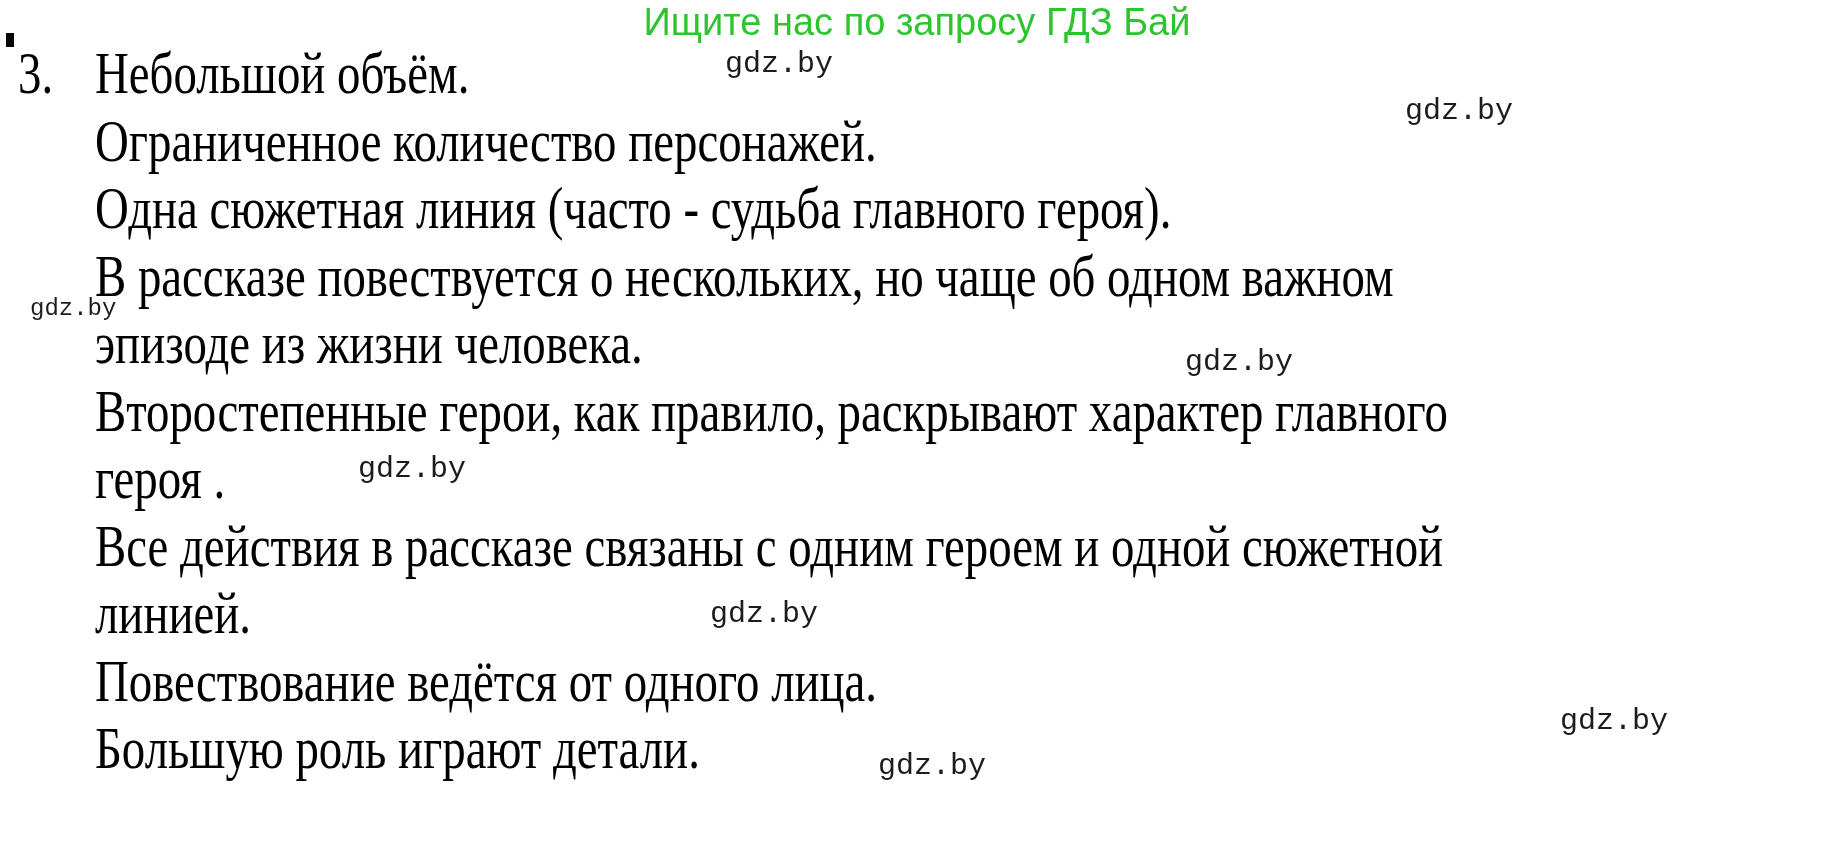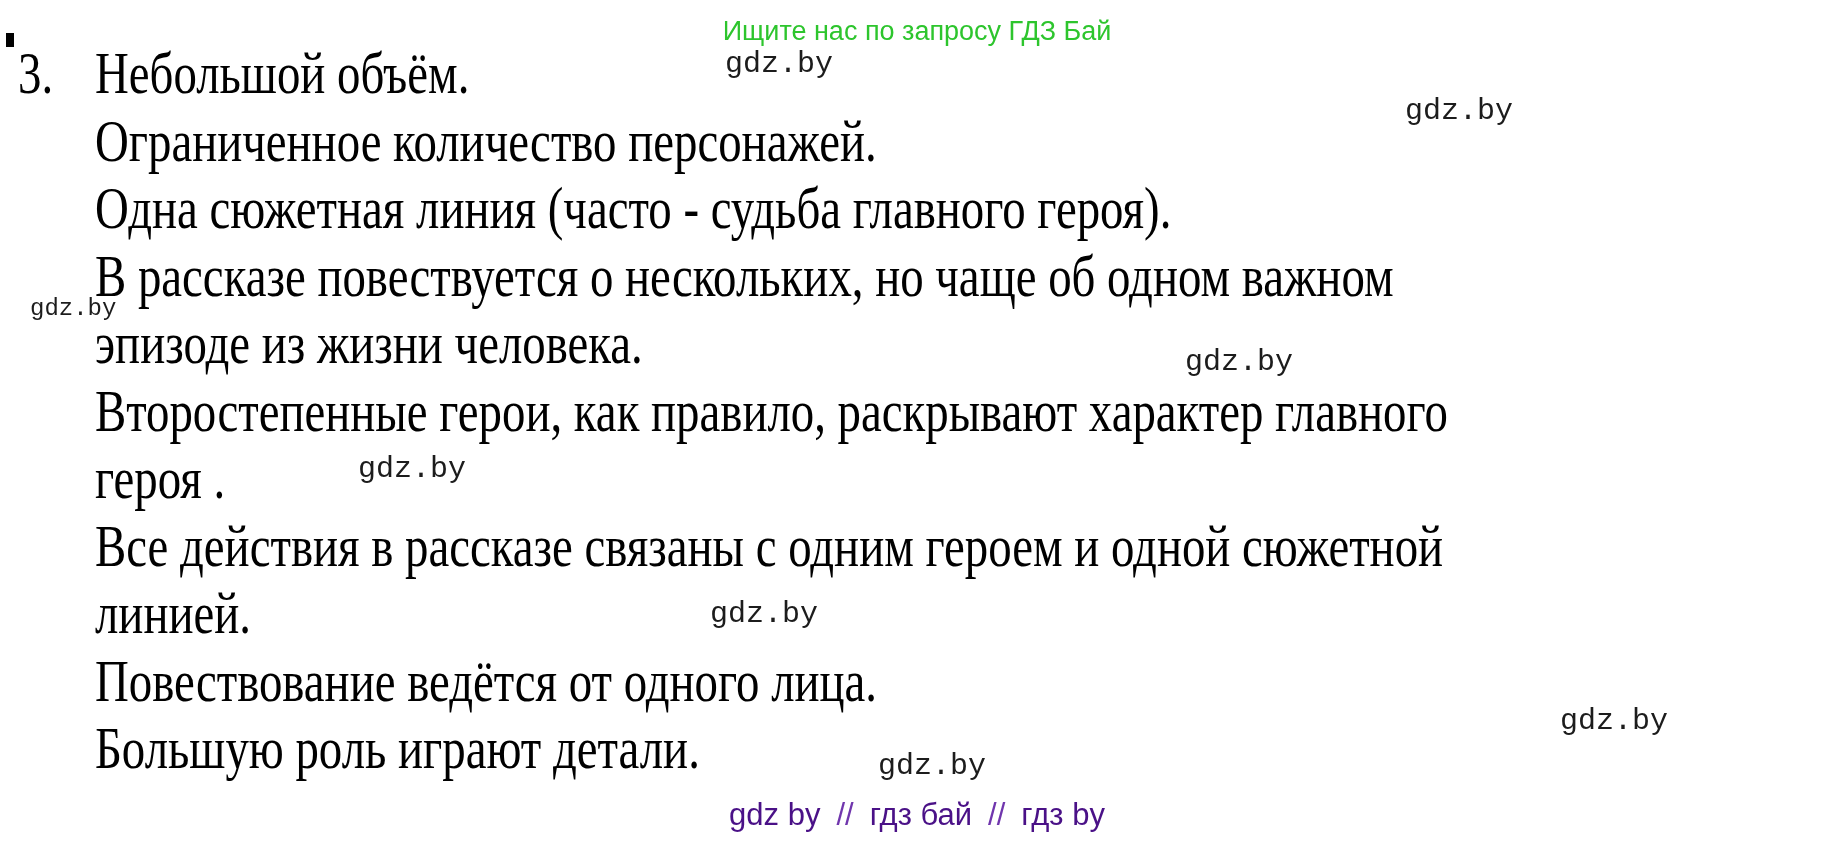--- a/index.html
+++ b/index.html
@@ -6,25 +6,25 @@
   .page {
     position: relative;
     width: 1834px;
     height: 843px;
     background: #ffffff;
     overflow: hidden;
     font-family: "Liberation Serif", "DejaVu Serif", serif;
   }
   .promo-header {
     position: absolute;
-    top: 16px;
+    top: 1px;
     left: 50%;
     transform: translateX(-50%);
     font-family: "Liberation Sans", "DejaVu Sans", sans-serif;
-    font-size: 27px;
+    font-size: 38px;
     font-weight: 400;
     white-space: nowrap;
   }
   .answer-number {
     position: absolute;
     left: 18px;
     top: 40px;
     font-size: 60px;
     line-height: 67.5px;
     color: #000000;
@@ -93,14 +93,13 @@
   <div id="watermark-layer">
       <div class="watermark" style="left: 725px; top: 48px; font-size: 30px; color: rgb(28, 28, 28);">gdz.by</div>
       <div class="watermark" style="left: 1405px; top: 95px; font-size: 30px; color: rgb(28, 28, 28);">gdz.by</div>
       <div class="watermark" style="left: 30px; top: 296px; font-size: 24px; color: rgb(28, 28, 28);">gdz.by</div>
       <div class="watermark" style="left: 1185px; top: 346px; font-size: 30px; color: rgb(28, 28, 28);">gdz.by</div>
       <div class="watermark" style="left: 358px; top: 453px; font-size: 30px; color: rgb(28, 28, 28);">gdz.by</div>
       <div class="watermark" style="left: 710px; top: 598px; font-size: 30px; color: rgb(28, 28, 28);">gdz.by</div>
       <div class="watermark" style="left: 1560px; top: 705px; font-size: 30px; color: rgb(28, 28, 28);">gdz.by</div>
       <div class="watermark" style="left: 878px; top: 750px; font-size: 30px; color: rgb(28, 28, 28);">gdz.by</div>
     </div>
-  <div class="footer-brand" id="footer-brand" style="color: rgb(74, 17, 135);"><span>gdz by</span><span class="footer-sep" style="color: rgb(112, 54, 173);">//</span><span>гдз бай</span><span class="footer-sep" style="color: rgb(112, 54, 173);">//</span><span>гдз by</span></div>
 </div>
 
 </body></html>

